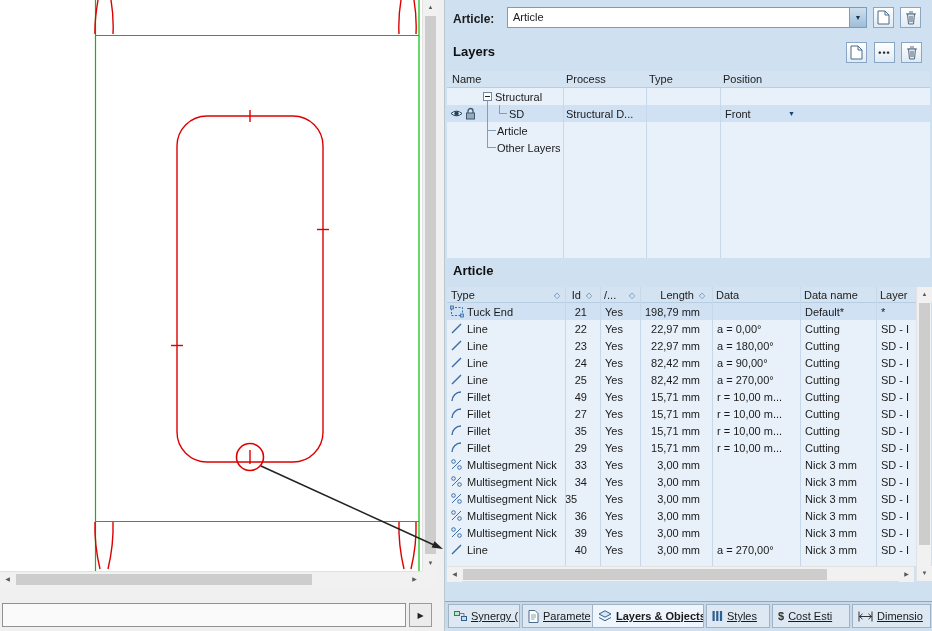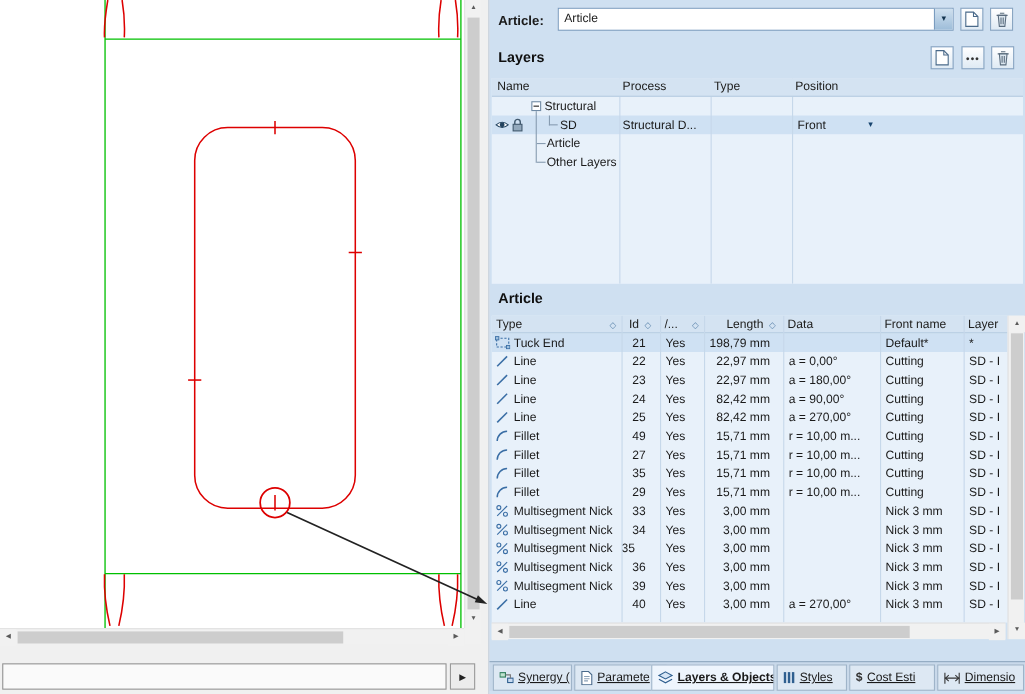--- a/index.html
+++ b/index.html
@@ -392,21 +392,21 @@
       <div class="tbl-head" id="obj-head" style="height:16px">
           <span class="oh-cell" style="left: 4px; width: 110px; text-align: left;">Type</span>
           <span class="sortg" style="left: 107px;">◇</span>
           <span class="oh-cell" style="left: 118px; width: 16px; text-align: right;">Id</span>
           <span class="sortg" style="left: 139px;">◇</span>
           <span class="oh-cell" style="left: 157px; width: 32px; text-align: left;">/...</span>
           <span class="sortg" style="left: 182px;">◇</span>
           <span class="oh-cell" style="left: 193px; width: 54px; text-align: right;">Length</span>
           <span class="sortg" style="left: 252px;">◇</span>
           <span class="oh-cell" style="left: 269px; width: 80px; text-align: left;">Data</span>
-          <span class="oh-cell" style="left: 357px; width: 68px; text-align: left;">Front name</span>
+          <span class="oh-cell" style="left: 357px; width: 68px; text-align: left;">Data name</span>
           <span class="oh-cell" style="left: 433px; width: 32px; text-align: left;">Layer</span>
         </div>
       <div id="obj-grids">
           <div class="vgrid" style="left: 118px; height: 279px;"></div>
           <div class="vgrid" style="left: 153px; height: 279px;"></div>
           <div class="vgrid" style="left: 193px; height: 279px;"></div>
           <div class="vgrid" style="left: 265px; height: 279px;"></div>
           <div class="vgrid" style="left: 353px; height: 279px;"></div>
           <div class="vgrid" style="left: 429px; height: 279px;"></div>
         </div>

